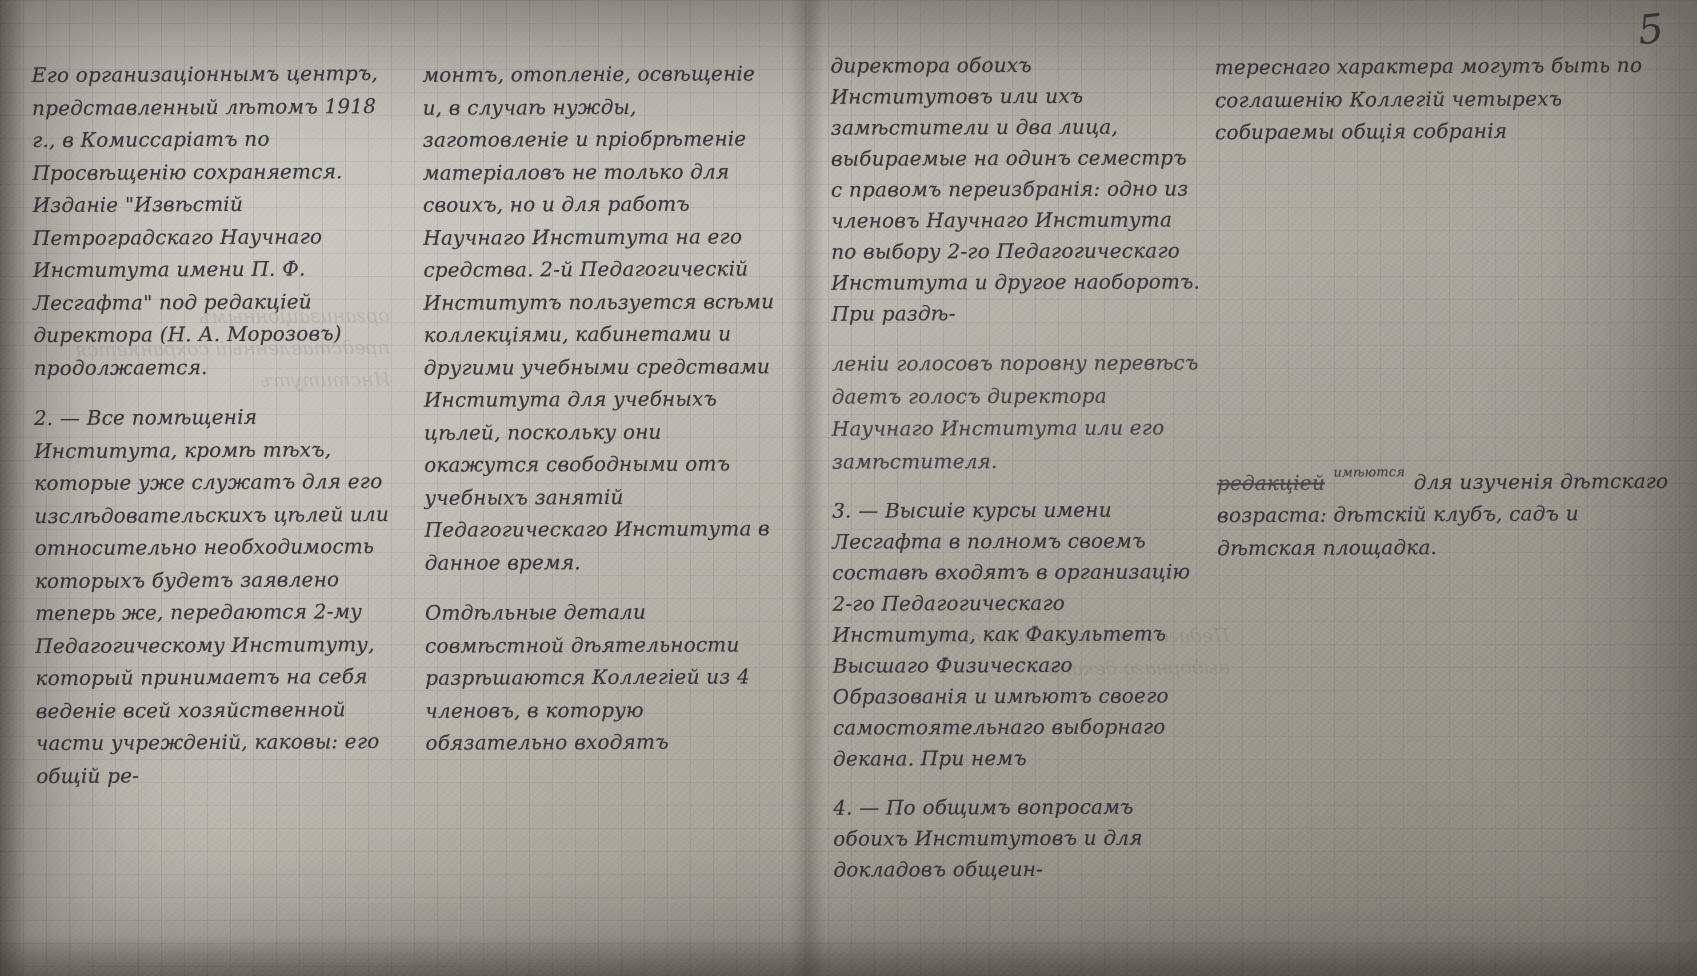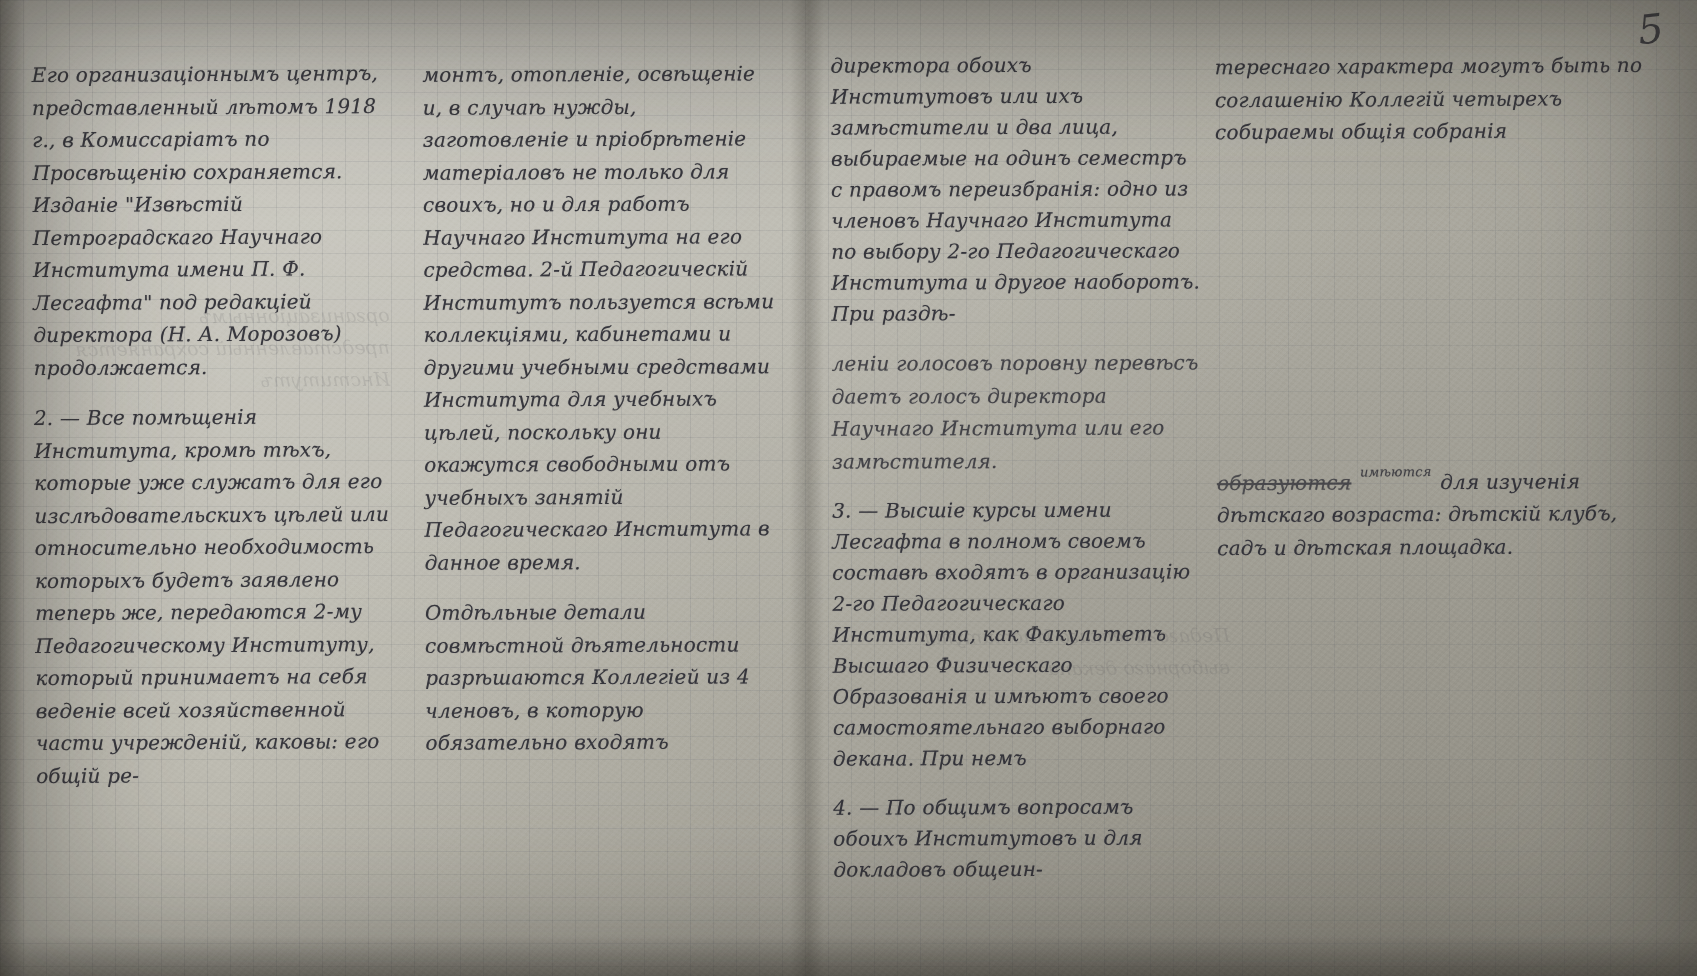--- a/index.html
+++ b/index.html
@@ -191,21 +191,21 @@
     <p class="tight">директора обоихъ Институтовъ или ихъ замѣстители и два лица, выбираемые на одинъ семестръ с правомъ переизбранія: одно из членовъ Научнаго Института по выбору 2-го Педагогическаго Института и другое наоборотъ. При раздѣ-</p>
     <p class="insert">леніи голосовъ поровну перевѣсъ даетъ голосъ директора Научнаго Института или его замѣстителя.</p>
     <p class="tight">3. — Высшіе курсы имени Лесгафта в полномъ своемъ составѣ входятъ в организацію 2-го Педагогическаго Института, как Факультетъ Высшаго Физическаго Образованія и имѣютъ своего самостоятельнаго выборнаго декана. При немъ</p>
     <p class="tight">4. — По общимъ вопросамъ обоихъ Институтовъ и для докладовъ общеин-</p>
   </div>
 
   <div class="col hand skew4" id="col-4">
     <p>тереснаго характера могутъ быть по соглашенію Коллегій четырехъ собираемы общія собранія</p>
     <p style="height:300px;margin:0"></p>
     <p style="margin-top:0">
-      <span class="strike">образуются</span>
+      <span class="strike">редакціей</span>
       <span class="above">имѣются</span>
       <span>для изученія дѣтскаго возраста: дѣтскій клубъ, садъ и дѣтская площадка.</span>
     </p>
   </div>
 
   <div class="gutter"></div>
   <div class="edge-dark-left"></div>
   <div class="edge-dark-bottom"></div>
   <div class="grain"></div>
   <div class="vignette"></div>

